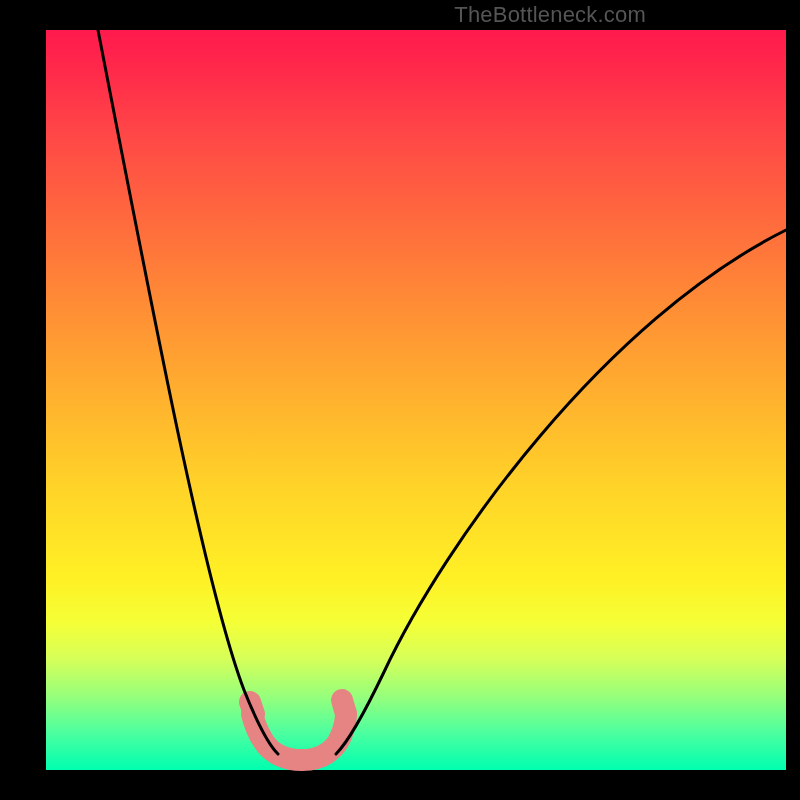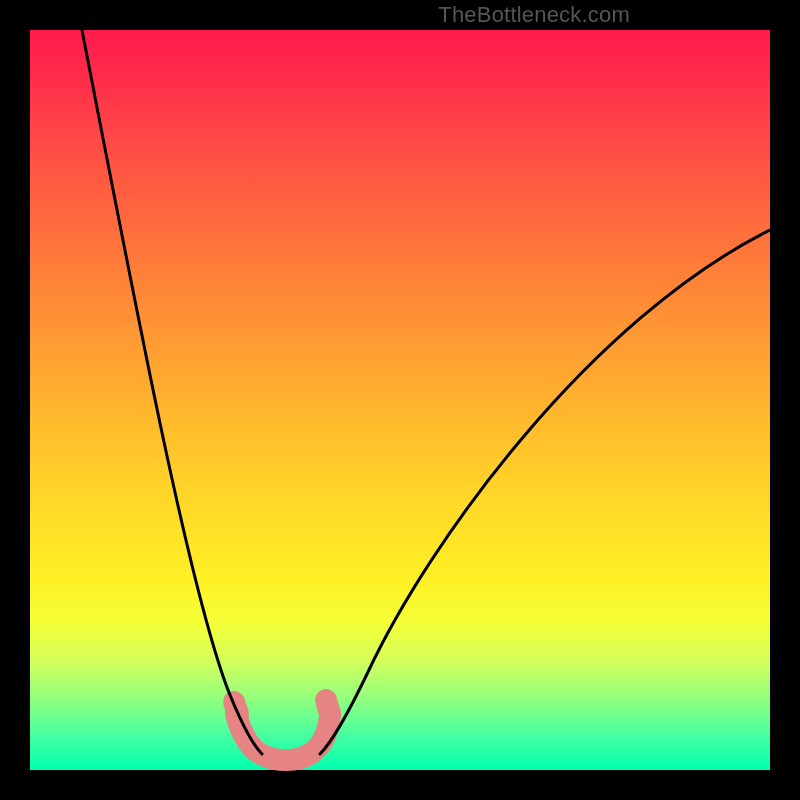--- a/index.html
+++ b/index.html
@@ -6,21 +6,21 @@
     margin: 0;
     padding: 0;
     width: 800px;
     height: 800px;
     background: #000;
     overflow: hidden;
     font-family: Arial, Helvetica, sans-serif;
   }
   .frame {
     position: absolute;
-    left: 0;
+    left: 16px;
     top: 0;
     width: 638px;
     height: 800px;
     background: #000;
     text-decoration: underline;
   }
   .plot {
     position: absolute;
     left: 30px;
     top: 30px;

